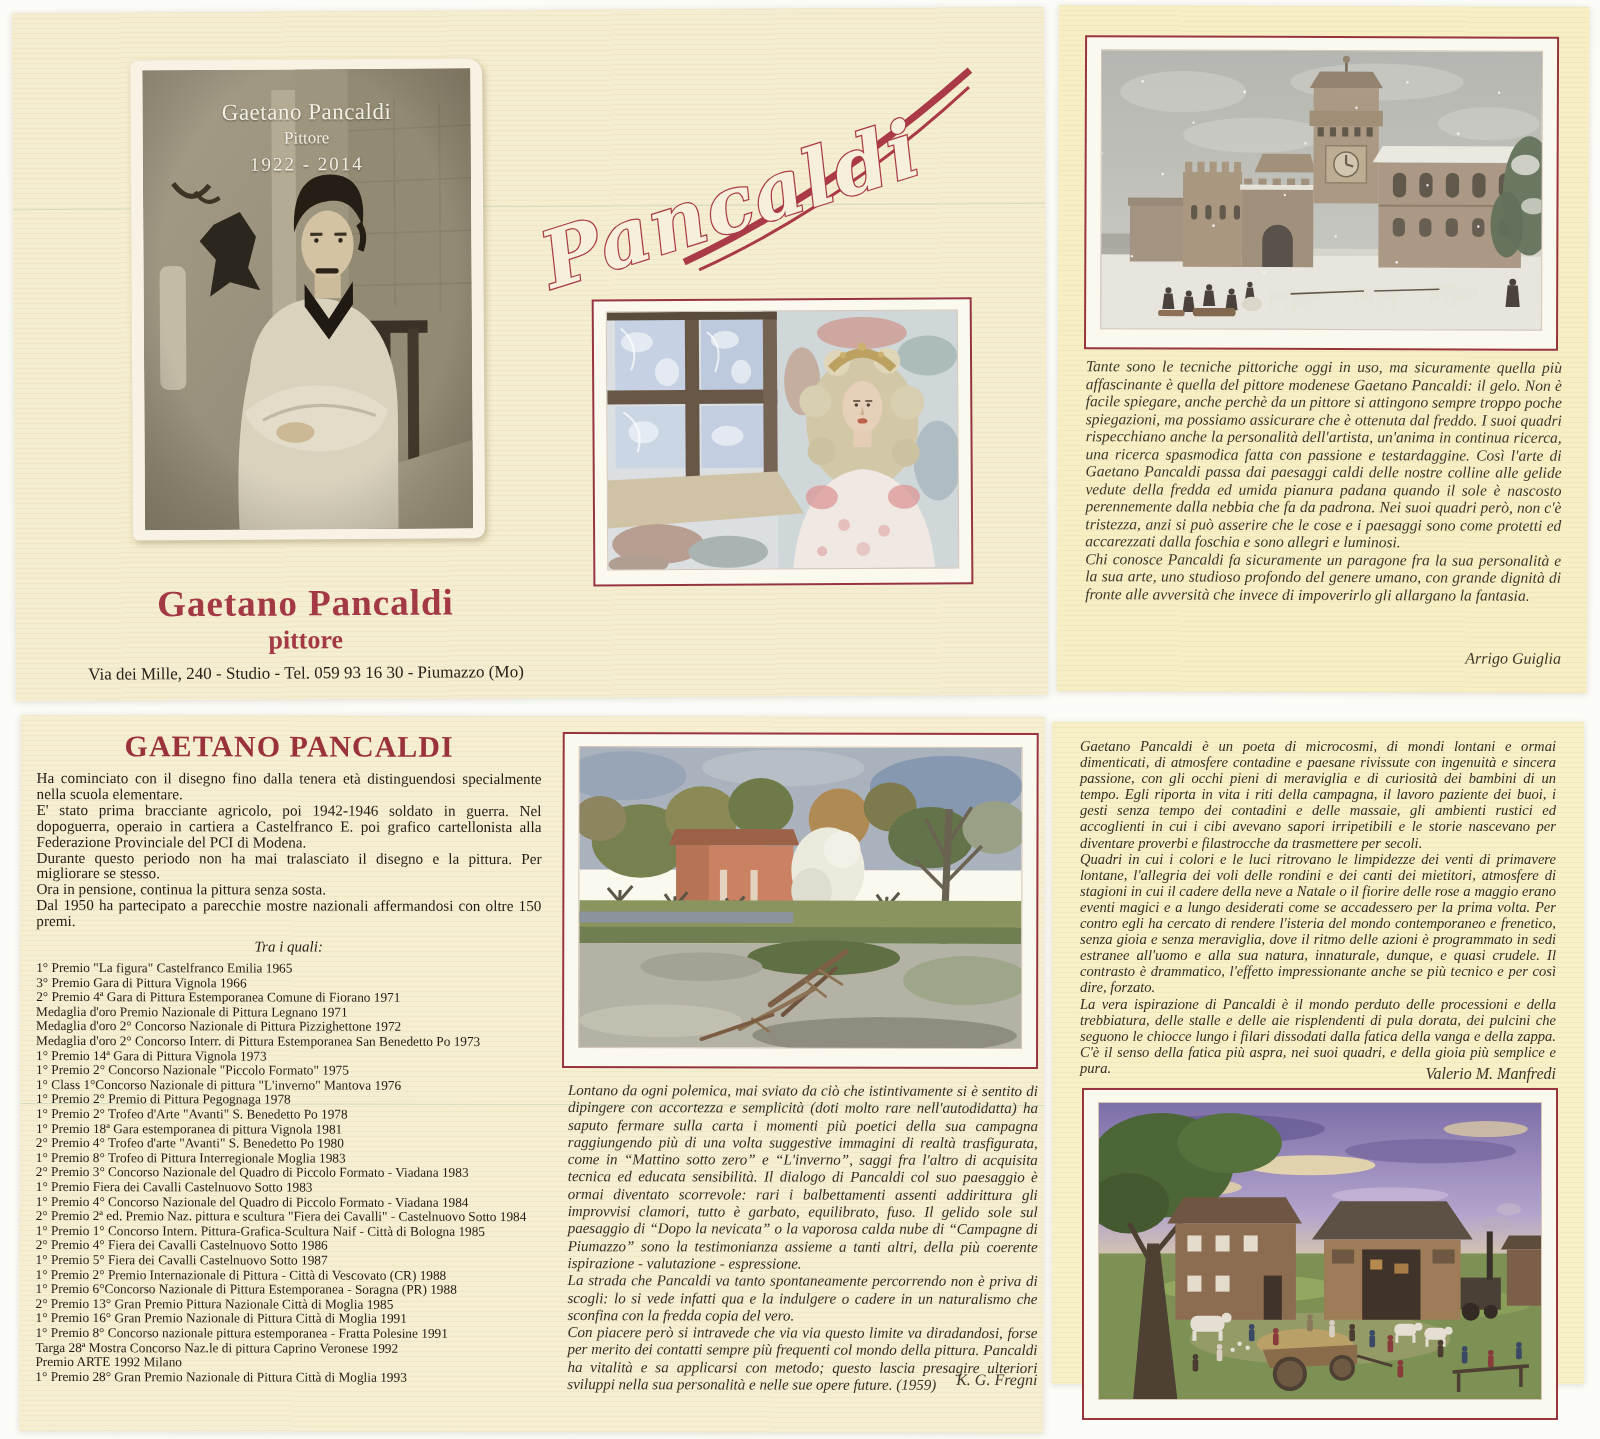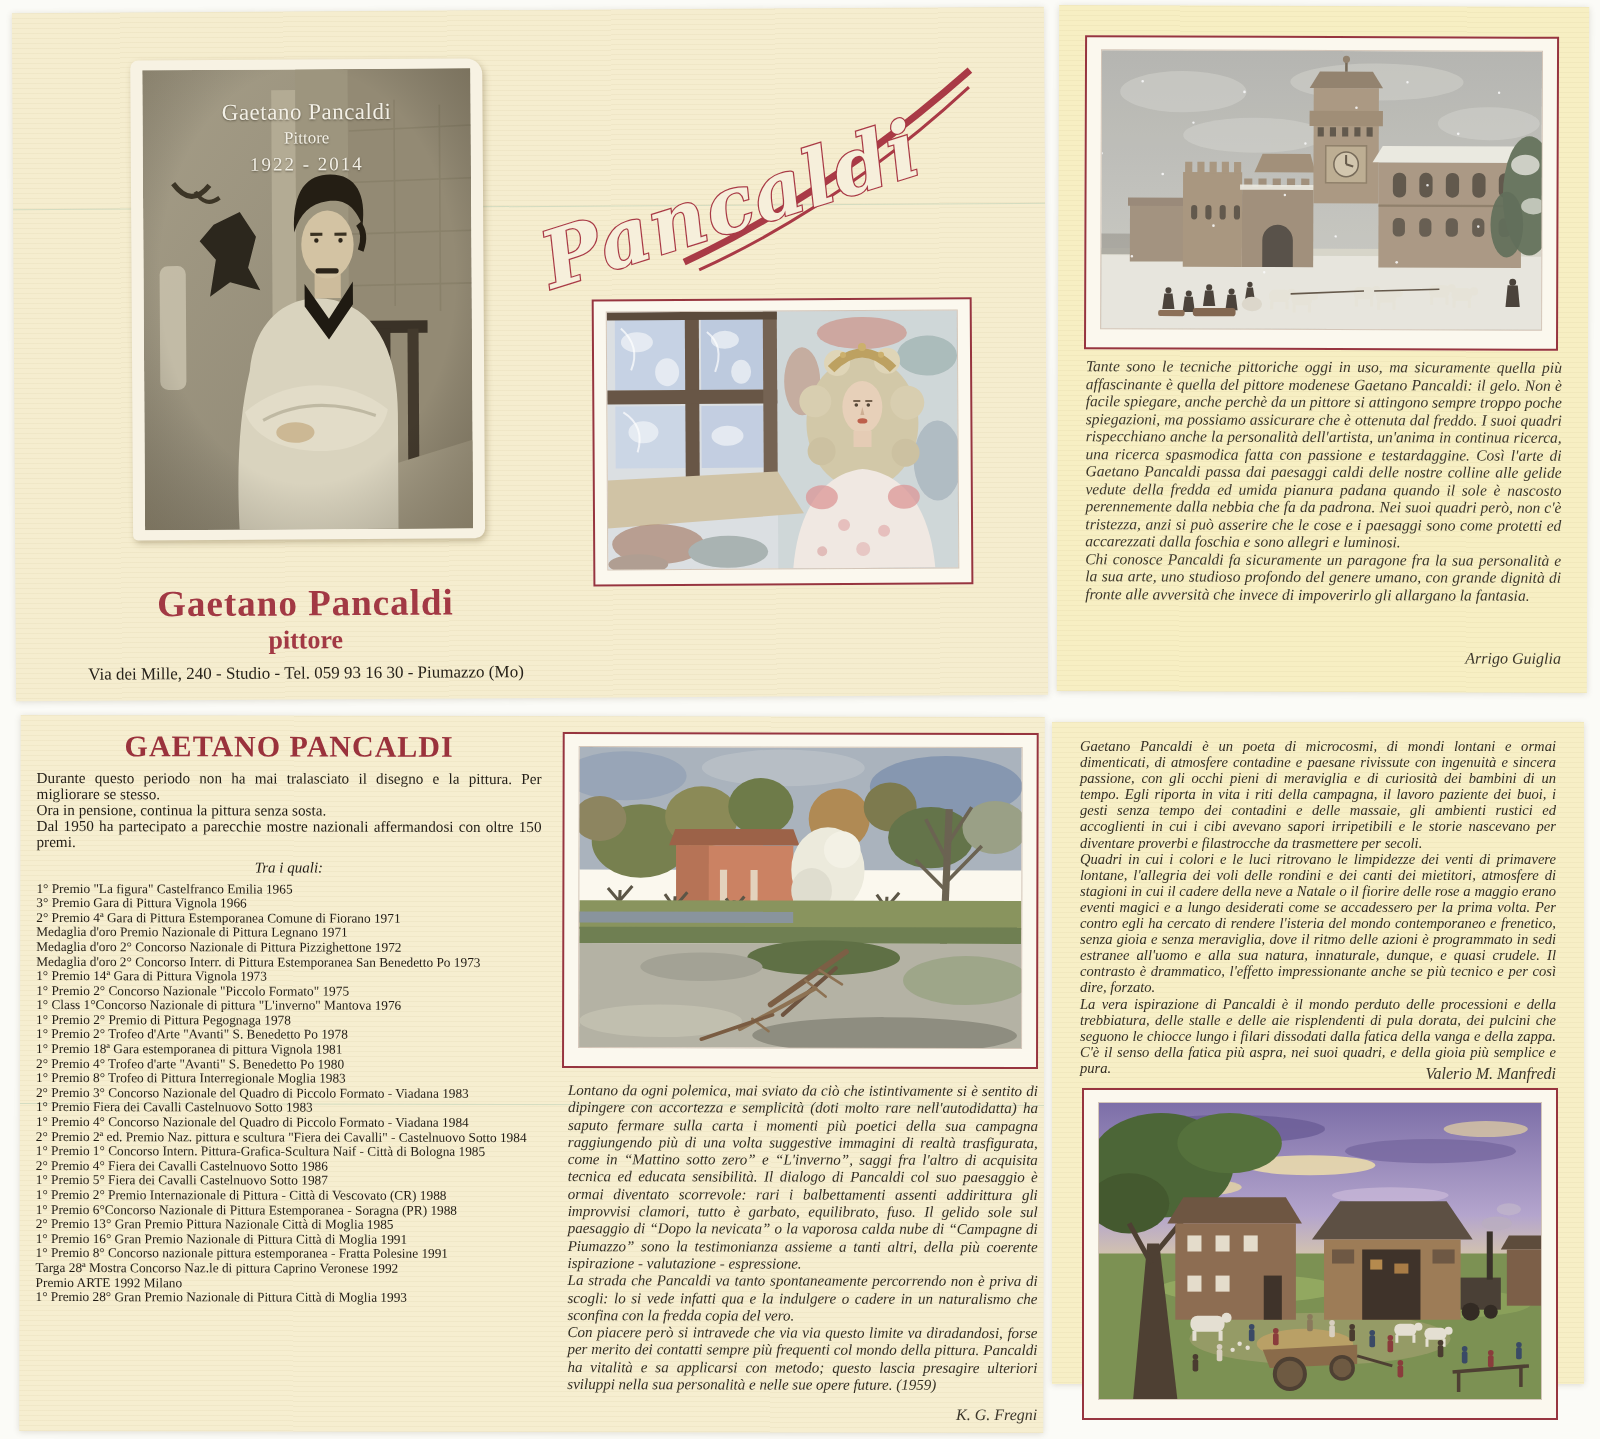--- a/index.html
+++ b/index.html
@@ -398,20 +398,22 @@
     </div>
   <div class="q-text sig-line" style="left:28px;top:636px;width:476px;">Arrigo Guiglia</div>
 </div>
 
 <div class="panel" id="panel-bio">
   <div class="scan-line" style="top:388px"></div>
 
   <div id="bio-col">
     <div id="bio-heading">GAETANO PANCALDI</div>
     <div id="bio-paragraphs">
+        <div class="bio-para">Ha cominciato con il disegno fino dalla tenera età distinguendosi specialmente nella scuola elementare.</div>
+        <div class="bio-para">E' stato prima bracciante agricolo, poi 1942-1946 soldato in guerra. Nel dopoguerra, operaio in cartiera a Castelfranco E. poi grafico cartellonista alla Federazione Provinciale del PCI di Modena.</div>
         <div class="bio-para">Durante questo periodo non ha mai tralasciato il disegno e la pittura. Per migliorare se stesso.</div>
         <div class="bio-para">Ora in pensione, continua la pittura senza sosta.</div>
         <div class="bio-para">Dal 1950 ha partecipato a parecchie mostre nazionali affermandosi con oltre 150 premi.</div>
       </div>
     <div id="tra-i-quali">Tra i quali:</div>
     <div id="awards-list">
         <div class="award-line">1° Premio "La figura" Castelfranco Emilia 1965</div>
         <div class="award-line">3° Premio Gara di Pittura Vignola 1966</div>
         <div class="award-line">2° Premio 4ª Gara di Pittura Estemporanea Comune di Fiorano 1971</div>
         <div class="award-line">Medaglia d'oro Premio Nazionale di Pittura Legnano 1971</div>
@@ -503,21 +505,21 @@
         </g>
       </svg>
     </div>
   </div>
 
   <div class="q-text" id="fregni-text">
       <div class="q-para">Lontano da ogni polemica, mai sviato da ciò che istintivamente si è sentito di dipingere con accortezza e semplicità (doti molto rare nell'autodidatta) ha saputo fermare sulla carta i momenti più poetici della sua campagna raggiungendo più di una volta suggestive immagini di realtà trasfigurata, come in “Mattino sotto zero” e “L'inverno”, saggi fra l'altro di acquisita tecnica ed educata sensibilità. Il dialogo di Pancaldi col suo paesaggio è ormai diventato scorrevole: rari i balbettamenti assenti addirittura gli improvvisi clamori, tutto è garbato, equilibrato, fuso. Il gelido sole sul paesaggio di “Dopo la nevicata” o la vaporosa calda nube di “Campagne di Piumazzo” sono la testimonianza assieme a tanti altri, della più coerente ispirazione - valutazione - espressione.</div>
       <div class="q-para">La strada che Pancaldi va tanto spontaneamente percorrendo non è priva di scogli: lo si vede infatti qua e la indulgere o cadere in un naturalismo che sconfina con la fredda copia del vero.</div>
       <div class="q-para">Con piacere però si intravede che via via questo limite va diradandosi, forse per merito dei contatti sempre più frequenti col mondo della pittura. Pancaldi ha vitalità e sa applicarsi con metodo; questo lascia presagire ulteriori sviluppi nella sua personalità e nelle sue opere future. (1959)</div>
     </div>
-  <div class="q-text sig-line" style="left:548px;top:673px;width:470px;margin-top:16px;">K. G. Fregni</div>
+  <div class="q-text sig-line" style="left:548px;top:638px;width:470px;margin-top:16px;">K. G. Fregni</div>
 </div>
 
 <div class="panel" id="panel-manfredi">
   <div class="q-text" id="manfredi-text">
       <div class="q-para">Gaetano Pancaldi è un poeta di microcosmi, di mondi lontani e ormai dimenticati, di atmosfere contadine e paesane rivissute con ingenuità e sincera passione, con gli occhi pieni di meraviglia e di curiosità dei bambini di un tempo. Egli riporta in vita i riti della campagna, il lavoro paziente dei buoi, i gesti senza tempo dei contadini e delle massaie, gli ambienti rustici ed accoglienti in cui i cibi avevano sapori irripetibili e le storie nascevano per diventare proverbi e filastrocche da trasmettere per secoli.</div>
       <div class="q-para">Quadri in cui i colori e le luci ritrovano le limpidezze dei venti di primavere lontane, l'allegria dei voli delle rondini e dei canti dei mietitori, atmosfere di stagioni in cui il cadere della neve a Natale o il fiorire delle rose a maggio erano eventi magici e a lungo desiderati come se accadessero per la prima volta. Per contro egli ha cercato di rendere l'isteria del mondo contemporaneo e frenetico, senza gioia e senza meraviglia, dove il ritmo delle azioni è programmato in sedi estranee all'uomo e alla sua natura, innaturale, dunque, e quasi crudele. Il contrasto è drammatico, l'effetto impressionante anche se più tecnico e per così dire, forzato.</div>
       <div class="q-para">La vera ispirazione di Pancaldi è il mondo perduto delle processioni e della trebbiatura, delle stalle e delle aie risplendenti di pula dorata, dei pulcini che seguono le chiocce lungo i filari dissodati dalla fatica della vanga e della zappa. C'è il senso della fatica più aspra, nei suoi quadri, e della gioia più semplice e pura.</div>
     </div>
   <div class="q-text sig-line" style="left:28px;top:336px;width:476px;">Valerio M. Manfredi</div>
 

